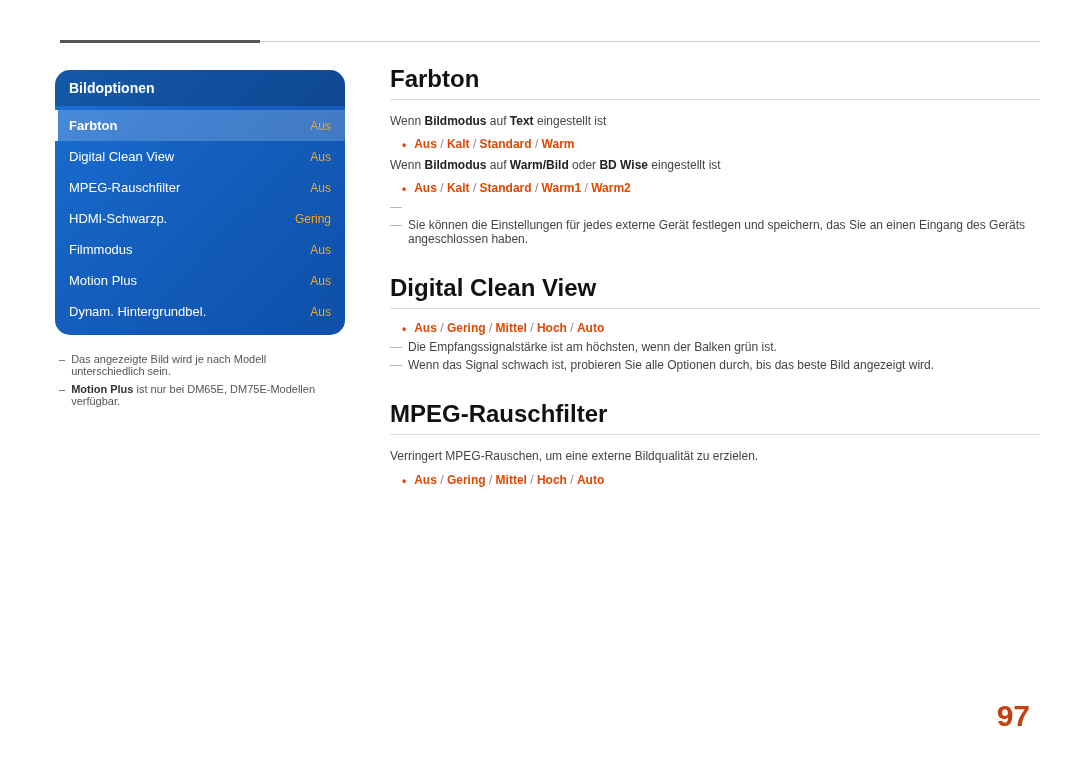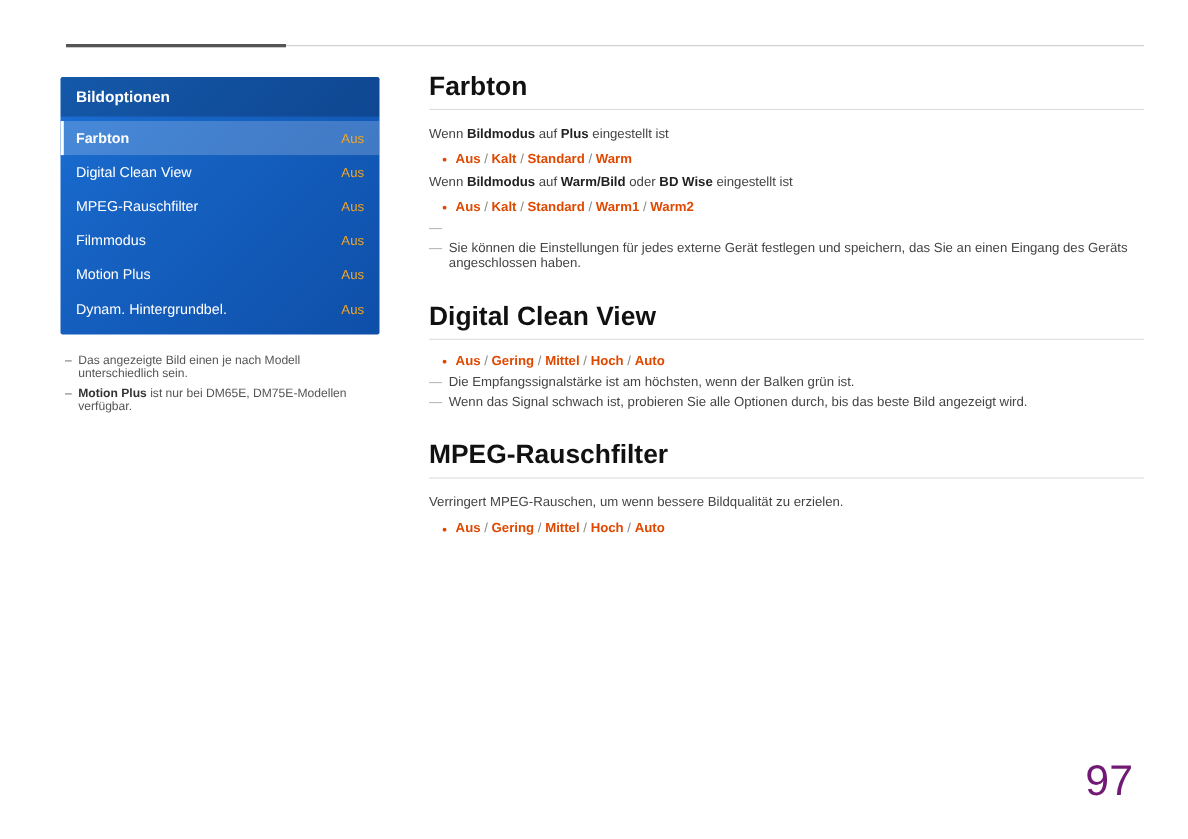--- a/index.html
+++ b/index.html
@@ -40,21 +40,21 @@
     
     .left-panel {
       position: absolute;
       top: 70px;
       left: 55px;
       width: 290px;
     }
 
     .menu-box {
       background: linear-gradient(135deg, #1a6fd4 0%, #1560c0 40%, #0e4fa8 100%);
-      border-radius: 2px;
+      border-radius: 15px;
       overflow: hidden;
       padding-bottom: 8px;
     }
 
     .menu-header {
       background: rgba(0,0,0,0.2);
       color: #fff;
       font-size: 14px;
       font-weight: bold;
       padding: 10px 14px;
@@ -165,23 +165,23 @@
     .note-line .em-dash {
       flex-shrink: 0;
       color: #aaa;
     }
 
     
     .page-number {
       position: absolute;
       bottom: 30px;
       right: 50px;
-      font-size: 39px;
-      color: #701a75;
-      font-weight: normal;
+      font-size: 30px;
+      color: #c2410c;
+      font-weight: bold;
     }
   </style>
 </head>
 <body>
 
 <div class="top-lines">
   <div class="top-line-dark"></div>
   <div class="top-line-light"></div>
 </div>
 
@@ -195,52 +195,56 @@
     </div>
     <div class="menu-item">
       <span class="item-label">Digital Clean View</span>
       <span class="item-value">Aus</span>
     </div>
     <div class="menu-item">
       <span class="item-label">MPEG-Rauschfilter</span>
       <span class="item-value">Aus</span>
     </div>
     <div class="menu-item">
+      <span class="item-label">HDMI-Schwarzp.</span>
+      <span class="item-value">Gering</span>
+    </div>
+    <div class="menu-item">
       <span class="item-label">Filmmodus</span>
       <span class="item-value">Aus</span>
     </div>
     <div class="menu-item">
       <span class="item-label">Motion Plus</span>
       <span class="item-value">Aus</span>
     </div>
     <div class="menu-item">
       <span class="item-label">Dynam. Hintergrundbel.</span>
       <span class="item-value">Aus</span>
     </div>
   </div>
 
   <div class="panel-notes">
     <div class="panel-note">
       <span class="dash">–</span>
-      <span>Das angezeigte Bild einen je nach Modell unterschiedlich sein.</span>
+      <span>Das angezeigte Bild wird je nach Modell unterschiedlich sein.</span>
     </div>
     <div class="panel-note">
       <span class="dash">–</span>
       <span><b>Motion Plus</b> ist nur bei DM65E, DM75E-Modellen verfügbar.</span>
     </div>
   </div>
 </div>
 
 <div class="right-content">
 
   <div class="section">
     <div class="section-title">Farbton</div>
 
     <p class="section-text">
-      Wenn <b>Bildmodus</b> auf <b>Plus</b> eingestellt ist
+      Wenn <b>Bildmodus</b> auf <b>Text</b> eingestellt ist
     </p>
 
     <div class="bullet-item colored-list">
       <span class="bullet-dot">•</span>
       <span>
         <span>Aus</span><span class="sep"> / </span><span>Kalt</span><span class="sep"> / </span><span>Standard</span><span class="sep"> / </span><span>Warm</span>
       </span>
     </div>
 
     <p class="section-text">
@@ -281,21 +285,21 @@
     <div class="note-line">
       <span class="em-dash">—</span>
       <span>Wenn das Signal schwach ist, probieren Sie alle Optionen durch, bis das beste Bild angezeigt wird.</span>
     </div>
   </div>
 
   <div class="section">
     <div class="section-title">MPEG-Rauschfilter</div>
 
     <p class="section-text">
-      Verringert MPEG-Rauschen, um wenn bessere Bildqualität zu erzielen.
+      Verringert MPEG-Rauschen, um eine externe Bildqualität zu erzielen.
     </p>
 
     <div class="bullet-item colored-list">
       <span class="bullet-dot">•</span>
       <span>
         <span>Aus</span><span class="sep"> / </span><span>Gering</span><span class="sep"> / </span><span>Mittel</span><span class="sep"> / </span><span>Hoch</span><span class="sep"> / </span><span>Auto</span>
       </span>
     </div>
   </div>
 

